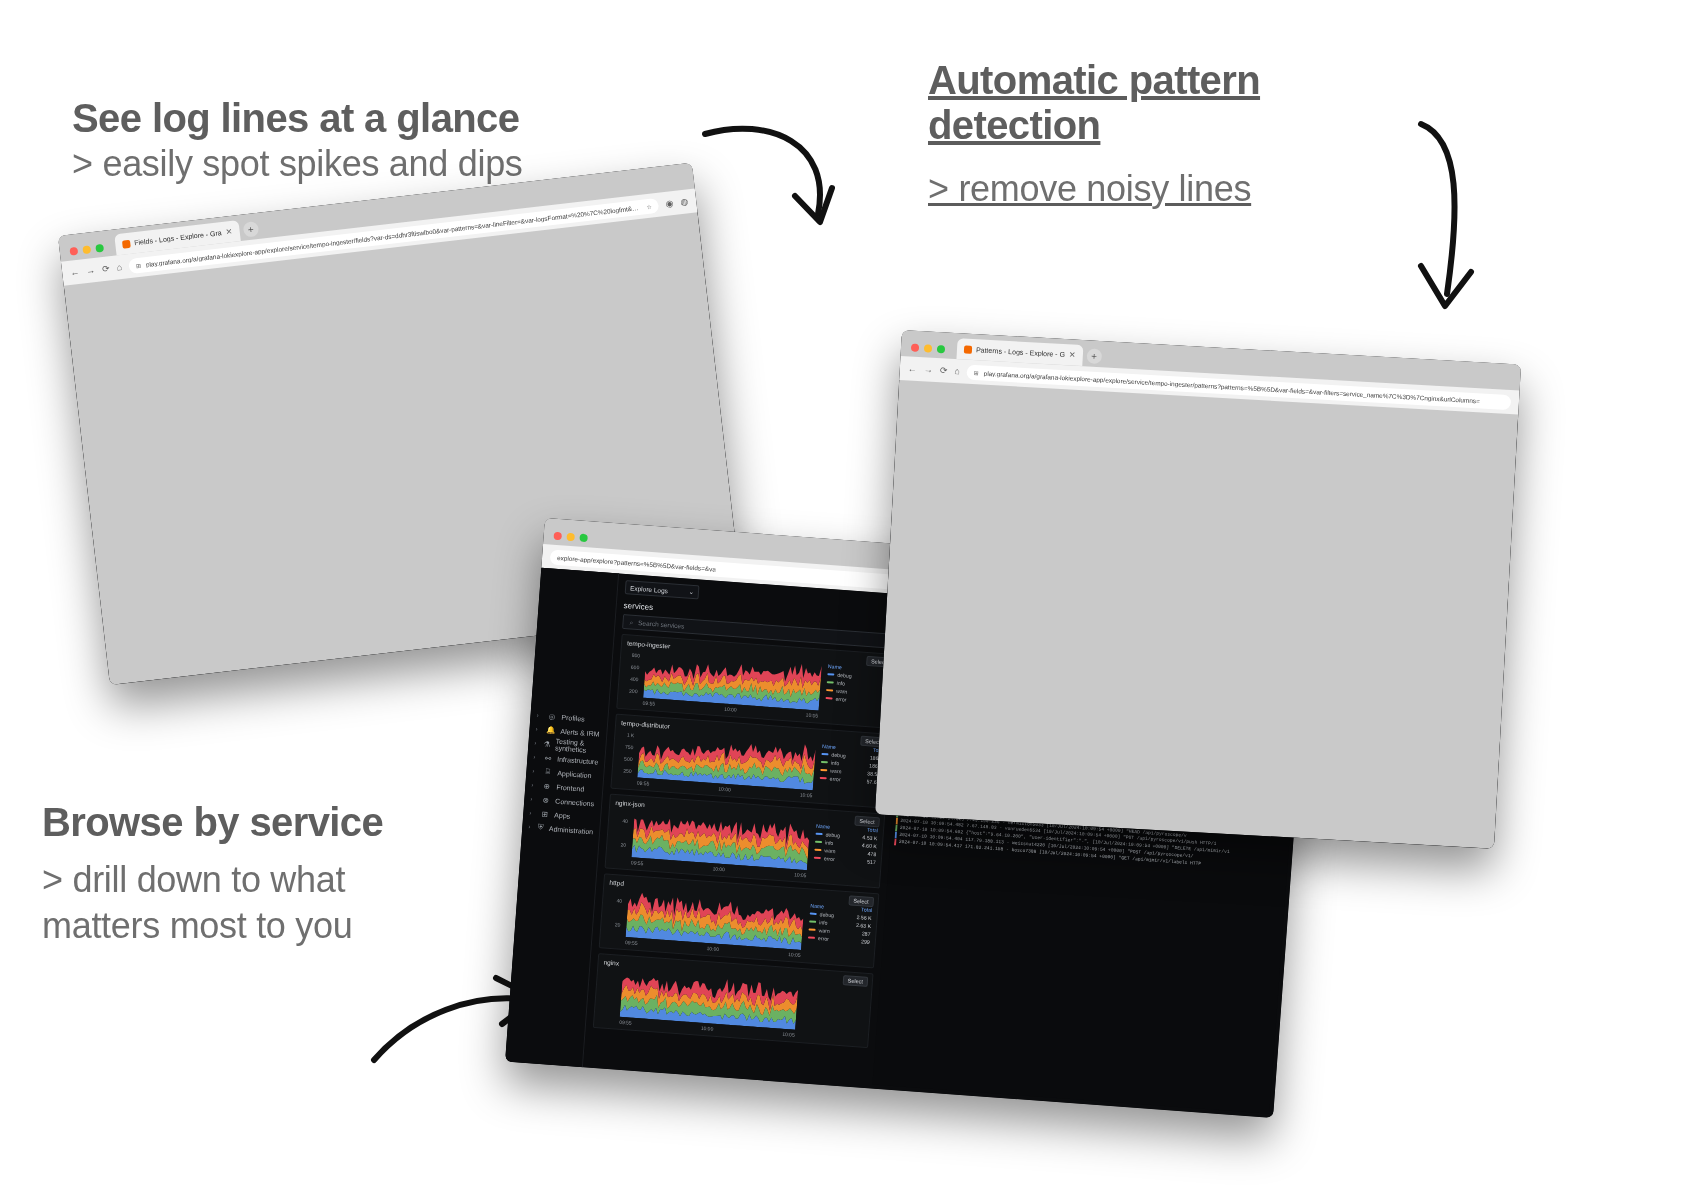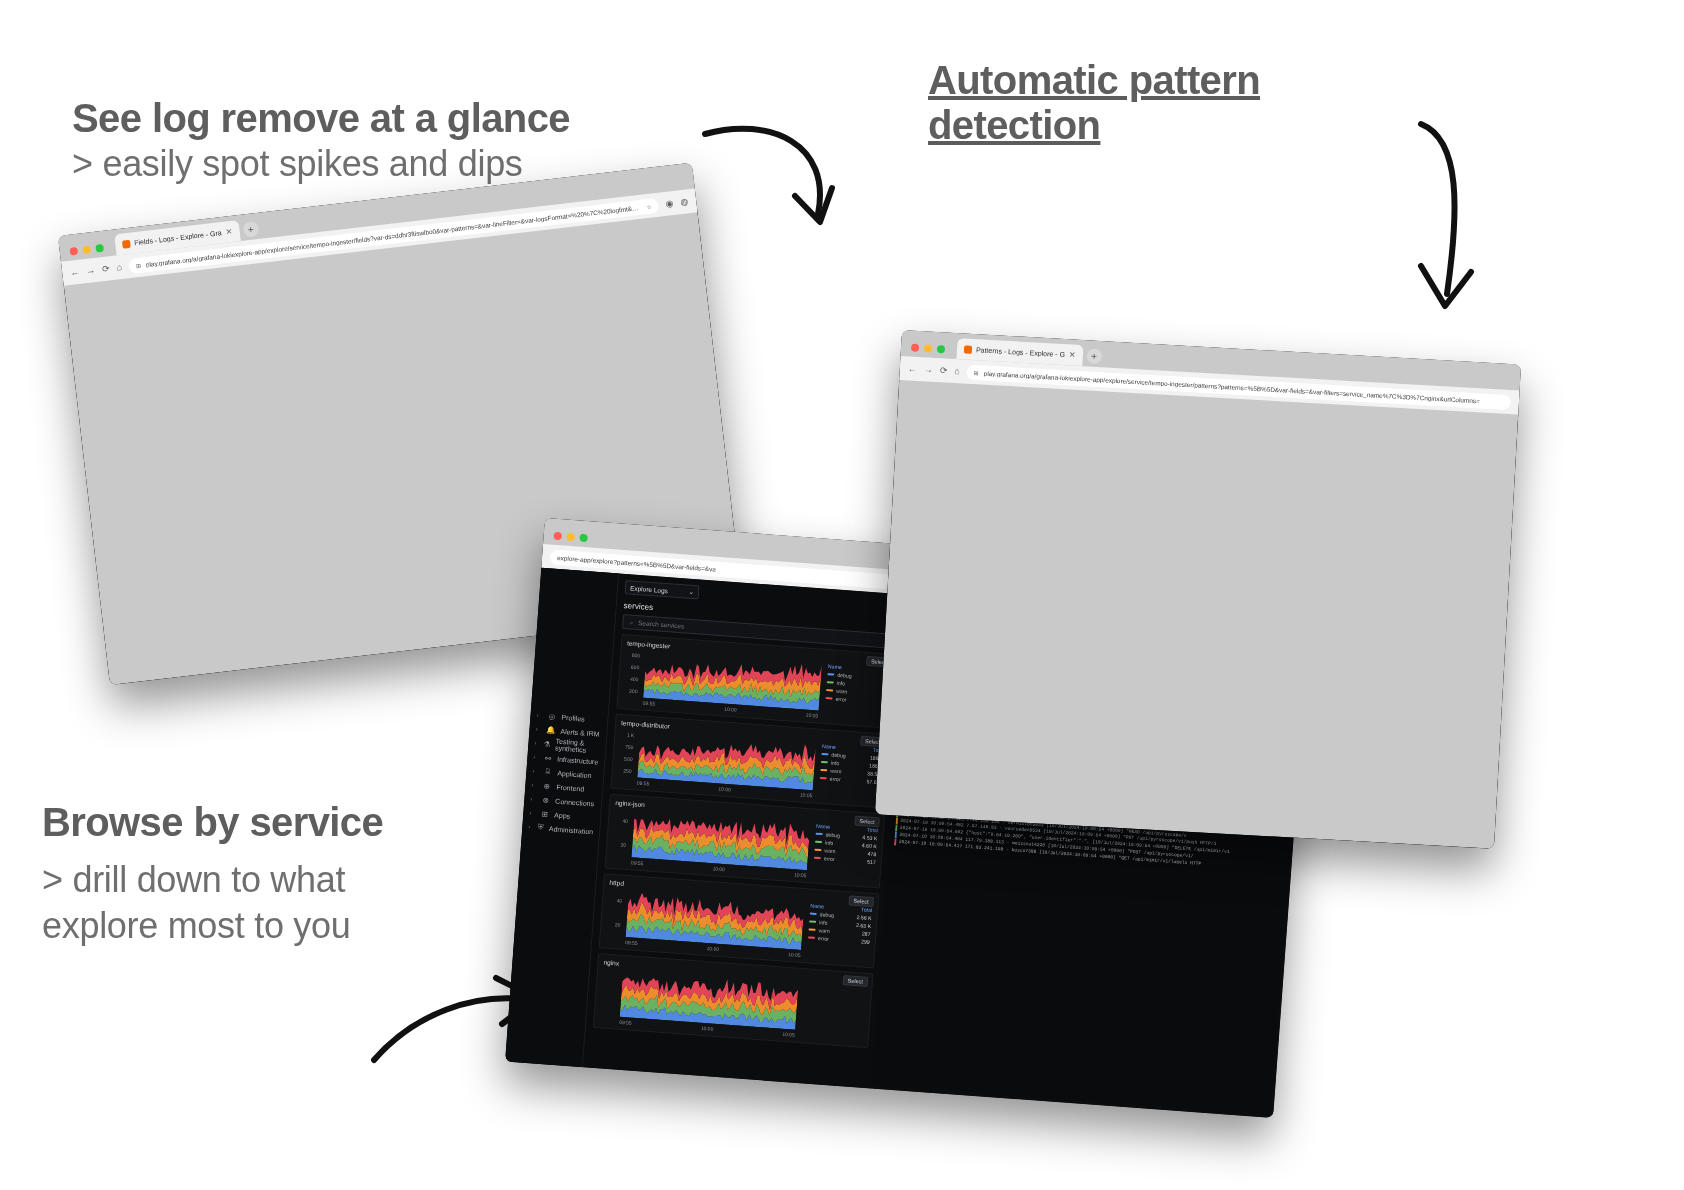--- a/index.html
+++ b/index.html
@@ -102,40 +102,41 @@
   .logline { white-space:nowrap; overflow:hidden; display:flex; gap:3px; }
   .logline .bar { width:1.5px; flex:0 0 auto; }
   .axtickh { font-size:5px; color:#8b9097; }
 </style>
 </head>
 <body>
 
 <div id="stage">
 
   <div class="ann" id="ann-volume">
-    <div class="hd">See log remove at a glance</div>
+    <div class="hd">See log lines at a glance</div>
     <div class="sub">&gt; easily spot spikes and dips</div>
   </div>
   <svg class="arrow" style="left:700px; top:122px;" width="150" height="160" viewBox="0 0 150 160">
     <path d="M5 12 C70 -6 132 22 118 92" stroke="#111" stroke-width="6" fill="none" stroke-linecap="round"></path>
     <path d="M95 74 L120 100 L132 66" stroke="#111" stroke-width="6" fill="none" stroke-linecap="round" stroke-linejoin="round"></path>
   </svg>
 
   <div class="ann" id="ann-pattern">
     <div class="hd" style="max-width:430px;">Automatic pattern detection</div>
+    <div class="sub" style="margin-top:18px;">&gt; remove noisy lines</div>
   </div>
   <svg class="arrow" style="left:1395px; top:118px;" width="110" height="215" viewBox="0 0 110 215">
     <path d="M26 6 C66 22 64 92 52 176" stroke="#111" stroke-width="6" fill="none" stroke-linecap="round"></path>
     <path d="M26 148 L50 188 L76 154" stroke="#111" stroke-width="6" fill="none" stroke-linecap="round" stroke-linejoin="round"></path>
   </svg>
 
   <div class="ann" id="ann-browse">
     <div class="hd">Browse by service</div>
     <div class="sub" style="margin-top:12px;">&gt; drill down to what</div>
-    <div class="sub">explore most to you</div>
+    <div class="sub">matters most to you</div>
   </div>
   <svg class="arrow" style="left:368px; top:972px;" width="180" height="100" viewBox="0 0 180 100">
     <path d="M6 88 C46 42 106 20 162 28" stroke="#111" stroke-width="6" fill="none" stroke-linecap="round"></path>
     <path d="M128 6 L168 26 L134 52" stroke="#111" stroke-width="6" fill="none" stroke-linecap="round" stroke-linejoin="round"></path>
   </svg>
 
   <div class="win" style="left:58px; top:236px; width:638px; height:452px;
               transform:rotate(-6.6deg); transform-origin:0 0;">
     <div class="chrome">
       <div class="tabstrip">

